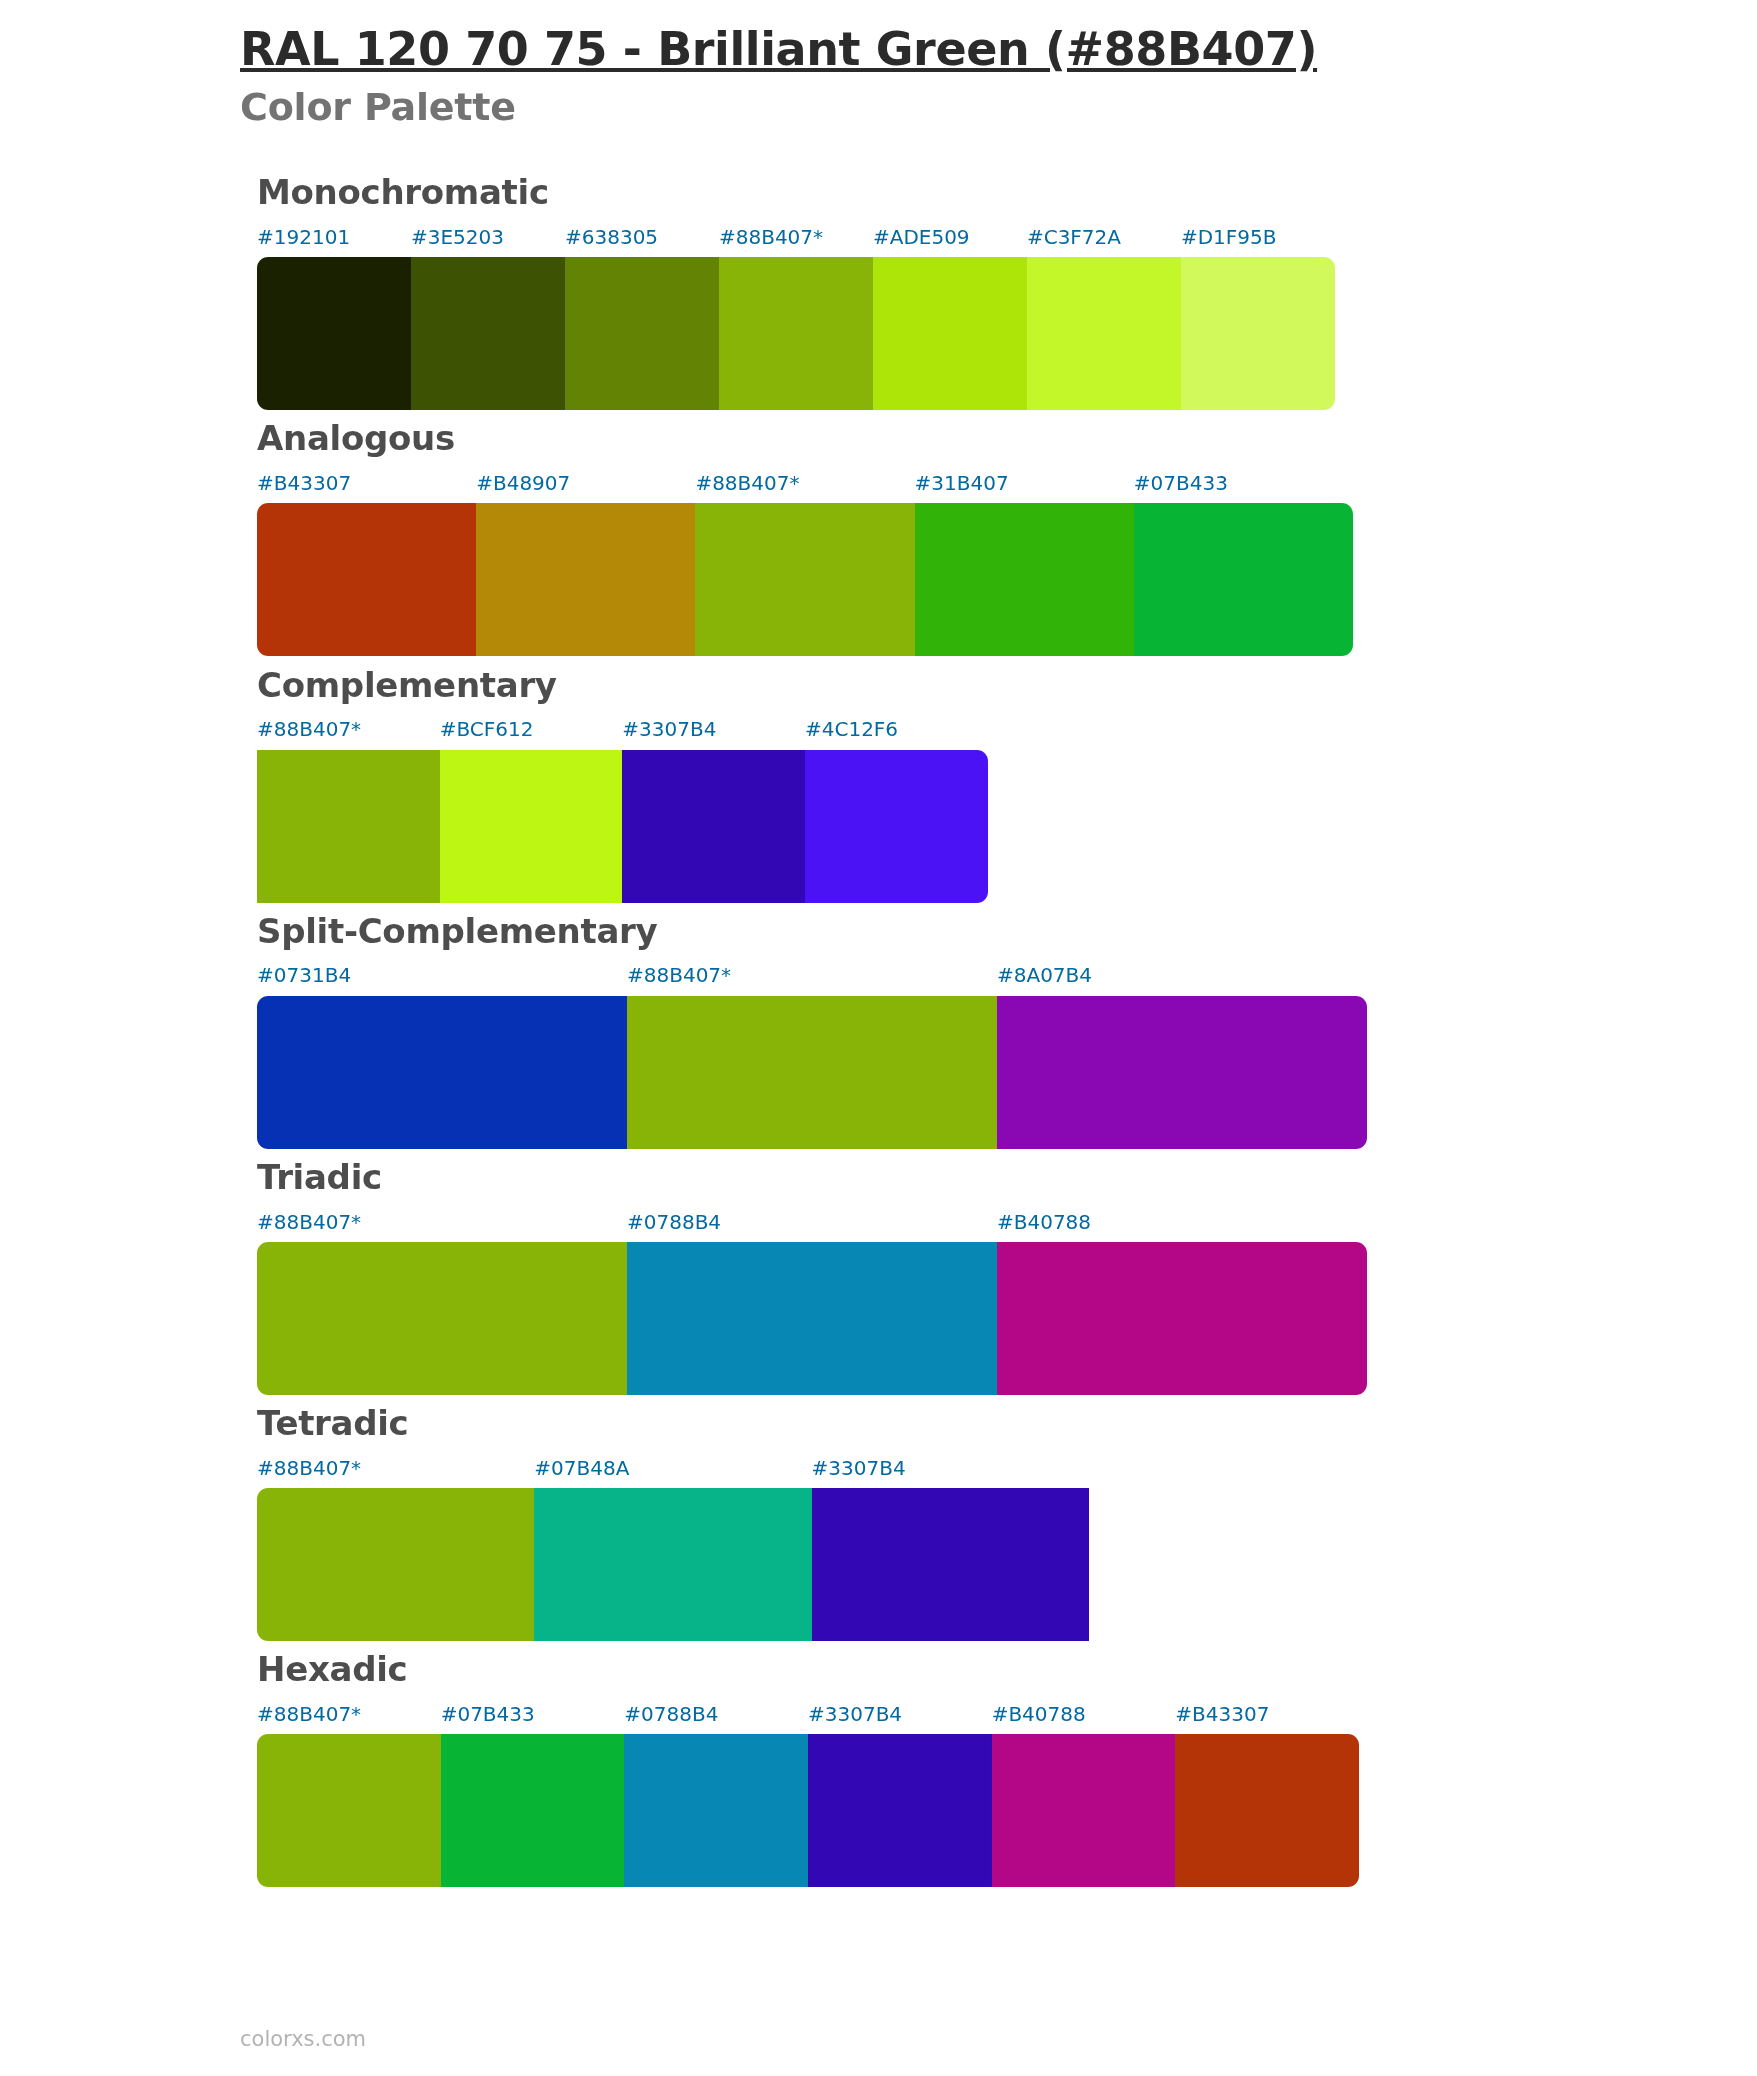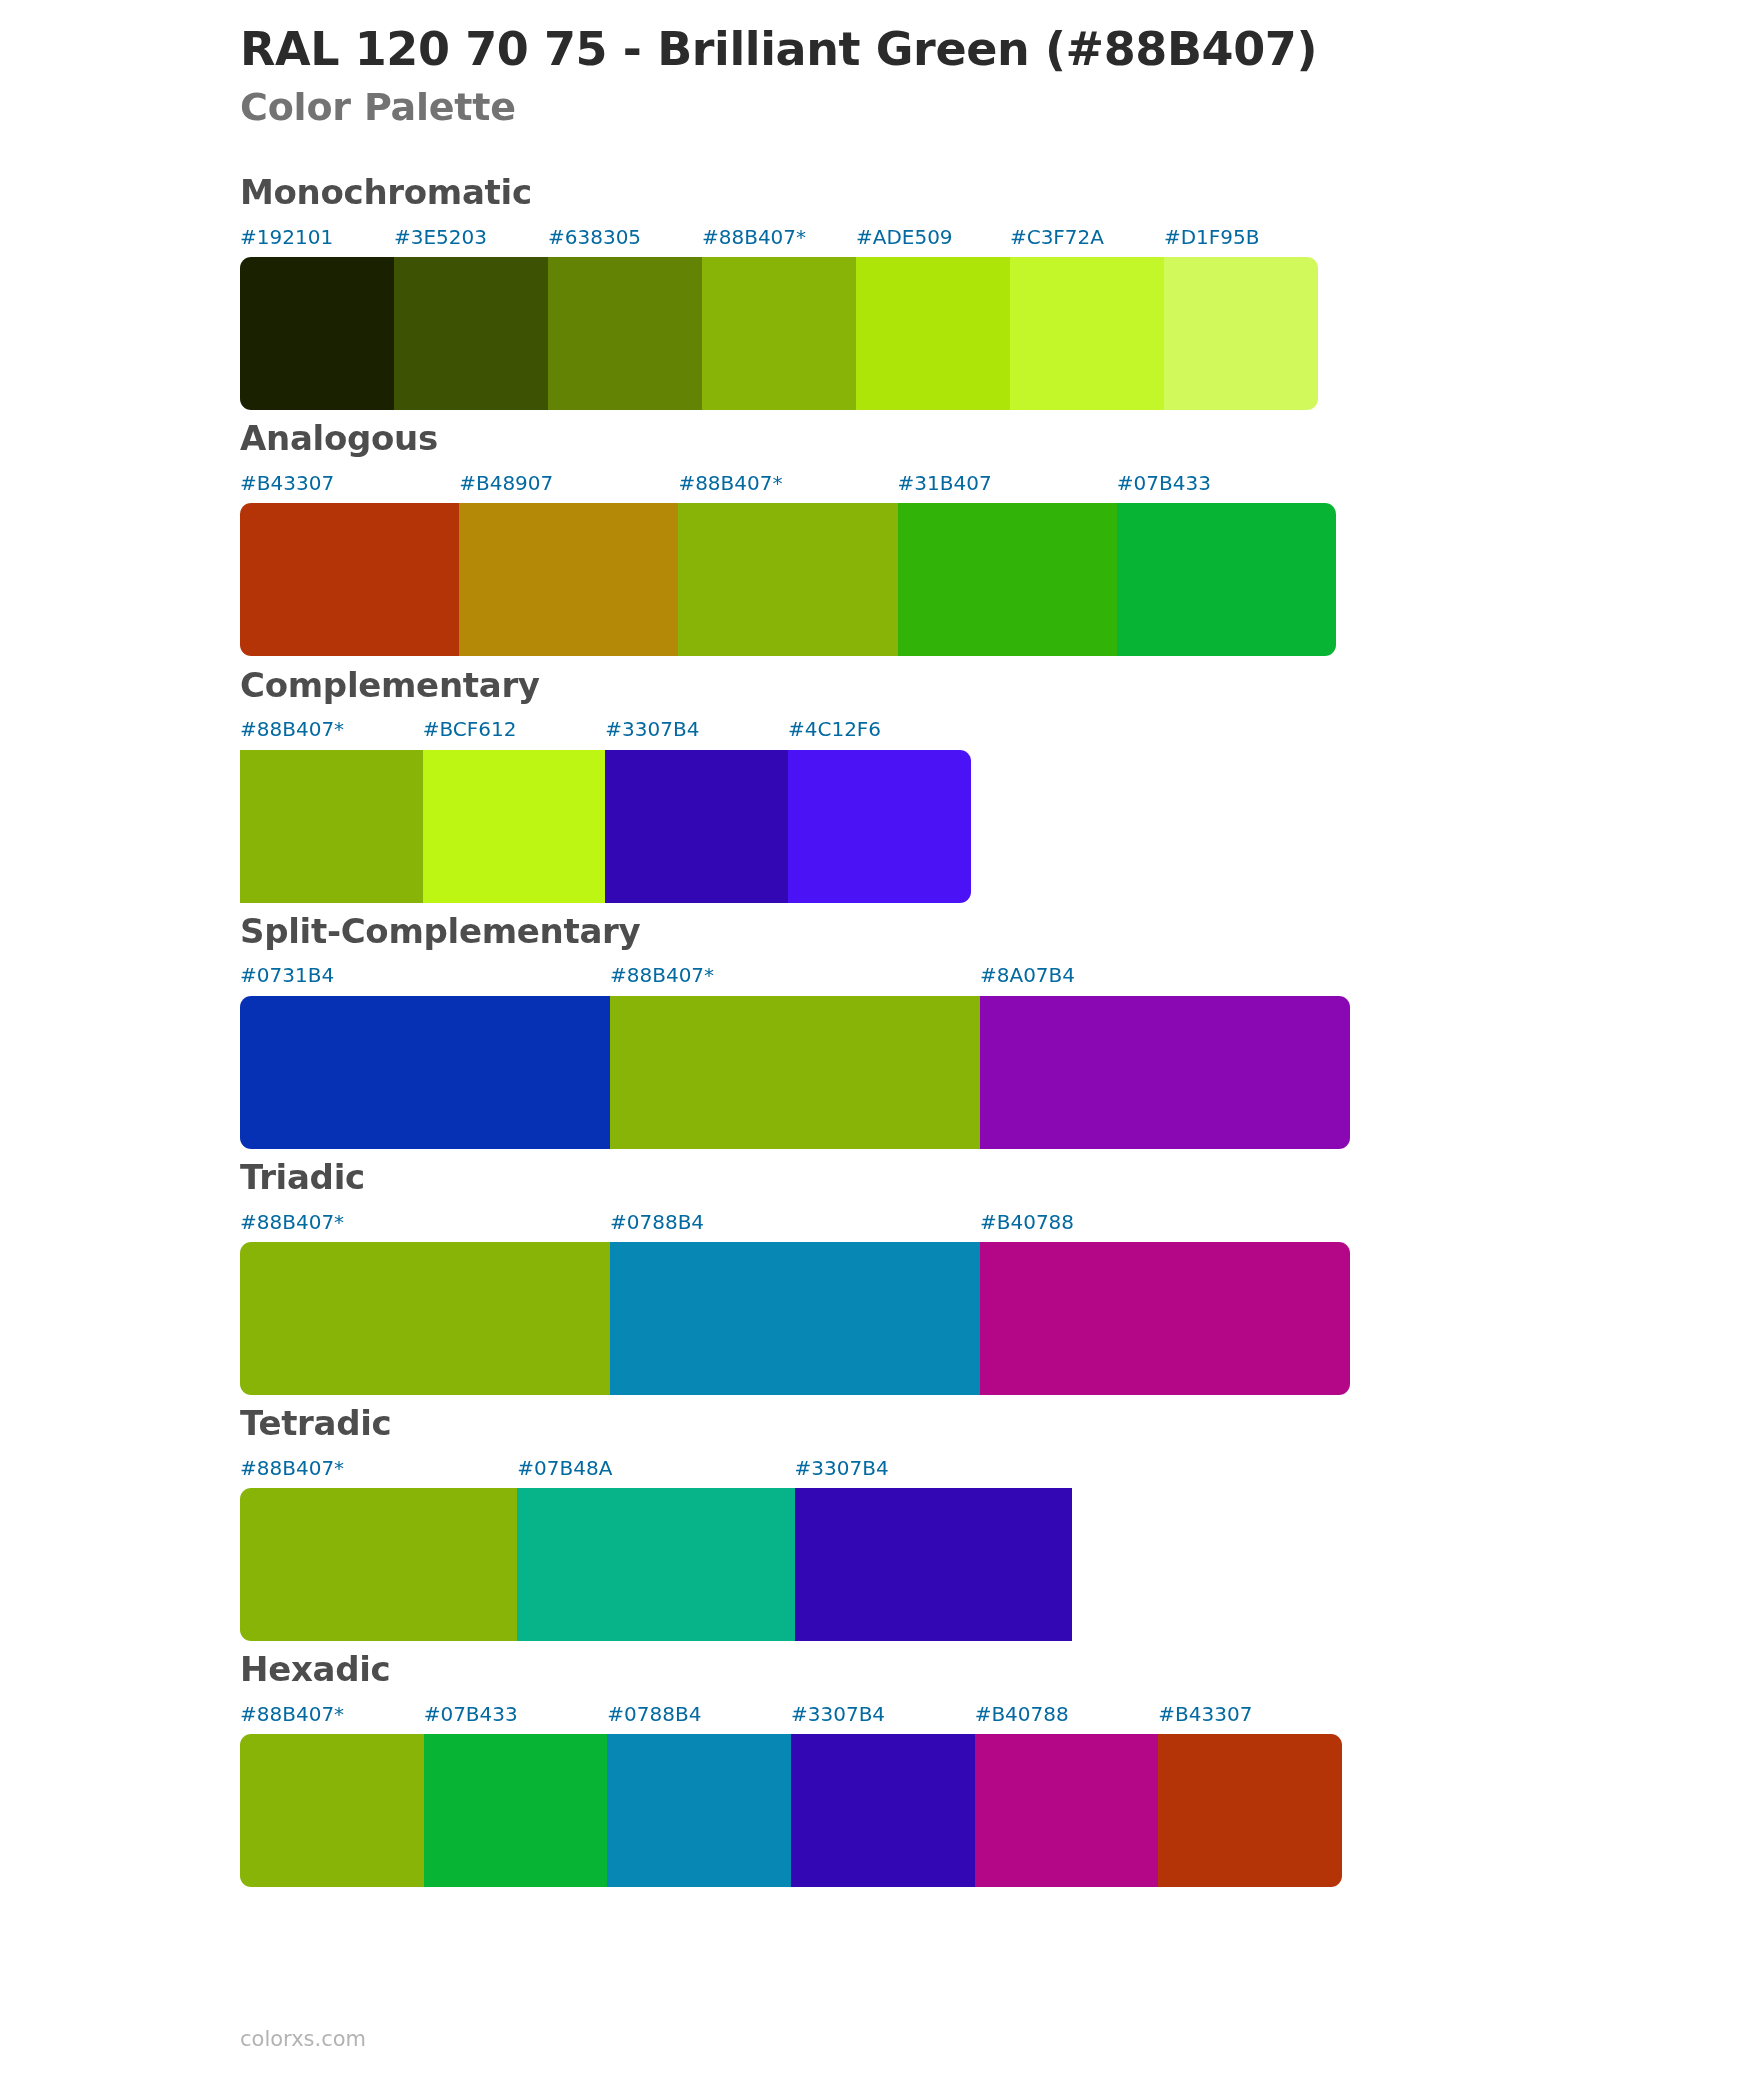--- a/index.html
+++ b/index.html
@@ -26,36 +26,38 @@
   }
   .page-title {
     font-family: "DejaVu Sans", sans-serif;
     font-size: 46px;
     font-weight: bold;
     color: #2b2b2b;
     letter-spacing: -0.4px;
     line-height: 1.18;
     margin: 0;
     white-space: nowrap;
+    text-decoration: underline;
   }
   .page-subtitle {
     font-family: "DejaVu Sans", sans-serif;
     font-size: 38px;
     font-weight: bold;
     color: #737373;
     letter-spacing: -0.2px;
     line-height: 1.2;
     margin: 8px 0 0 0;
   }
   .sections {
     margin-top: 45px;
   }
   .section {
     padding-left: 240px;
     margin-bottom: 11.2px;
+    margin-left: 17px;
   }
   .section-title {
     font-family: "DejaVu Sans", sans-serif;
     font-size: 34px;
     font-weight: bold;
     color: #4d4d4d;
     letter-spacing: -0.3px;
     line-height: 1.0;
     margin: 0 0 17.6px 0;
   }

